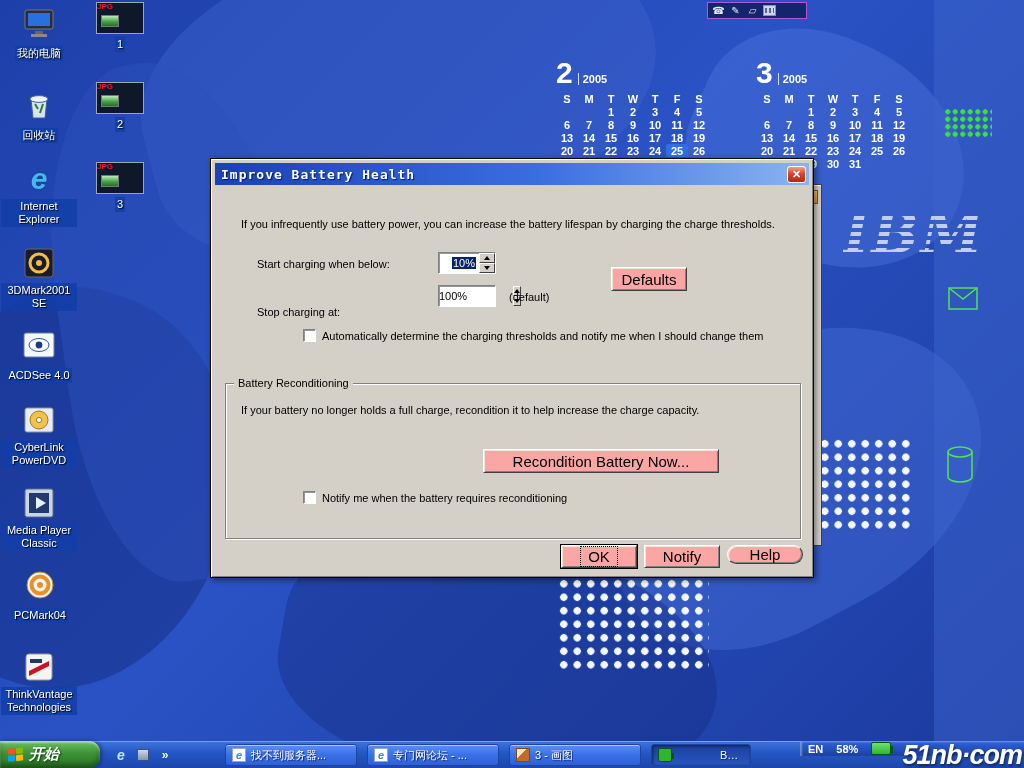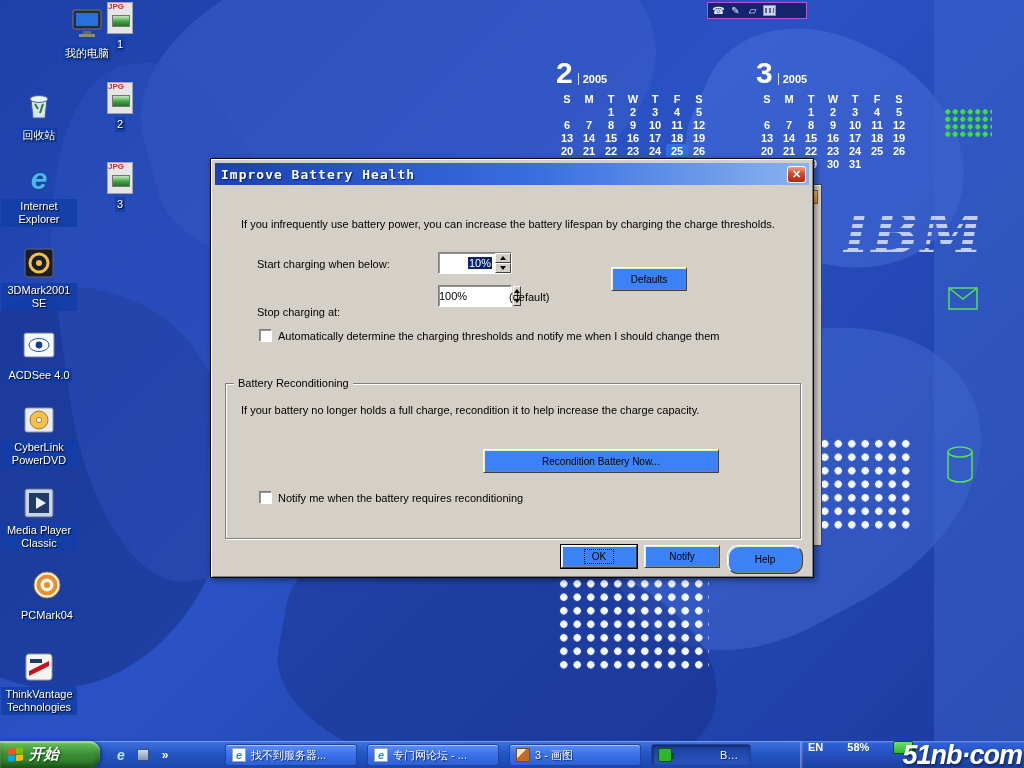--- a/index.html
+++ b/index.html
@@ -35,21 +35,21 @@
   .cal-hd { height:32px; display:flex; align-items:flex-end; }
   .cal-num { font-size:30px; font-weight:bold; line-height:30px; }
   .cal-yr { font-size:11px; font-weight:bold; border-left:1px solid #cfe0ff; margin-left:5px; padding-left:4px; line-height:12px; margin-bottom:3px; }
   .cal-tb { border-collapse:collapse; margin-top:4px; }
   .cal-tb th, .cal-tb td { width:22px; height:13px; text-align:center; font-size:11px; font-weight:bold; color:#fff; padding:0; }
   .cal-tb td.hl { background:var(--selection-bright,#2f6fe4); border-radius:2px; }
   
   .desk-icon { position:absolute; width:76px; text-align:center; z-index:2; cursor:default; }
   .desk-icon .art { width:34px; height:34px; margin:0 auto 3px auto; display:flex; align-items:center; justify-content:center; }
   .desk-icon .lbl { display:inline-block; background:rgba(18,62,168,.85); color:#fff; font-size:11px; line-height:13px; padding:1px 2px; text-shadow:1px 1px 1px #000; }
-  .jpg-page { width:26px; height:32px; background:#e5e5e5; border:1px solid #9aa6b8; position:relative; margin:0 auto; }
+  .jpg-page { width:48px; height:32px; background:#0f172a; border:1px solid #9aa6b8; position:relative; margin:0 auto; }
   .jpg-page .tag { position:absolute; top:-1px; left:0; font-size:8px; font-weight:bold; color:#d22; line-height:9px; }
   .jpg-page .pic { position:absolute; left:4px; top:12px; width:18px; height:12px; background:linear-gradient(#bfe8bf,#3e9e3e 60%,#2c6e2c); border:1px solid #777; }
   .ie-e { font-size:30px; font-weight:bold; font-style:italic; color:#49b6ec; text-shadow:0 0 2px #0b3f74; line-height:30px; }
   
   .bg-window { position:absolute; left:230px; top:184px; width:592px; height:362px; background:#d4d0c8;
     border:1px solid #404040; box-shadow:inset 1px 1px 0 #fff; z-index:3; }
   .bg-window .orange-btn { position:absolute; right:3px; top:5px; width:14px; height:14px; background:linear-gradient(#f6c26a,#dd8f2a); border:1px solid #8a5a10; }
   
   .dialog { position:absolute; left:210px; top:158px; width:604px; height:420px; background:#d4d0c8;
     border:1px solid #08080a; box-shadow:inset 1px 1px 0 #fff, inset -1px -1px 0 #808080, 2px 2px 6px rgba(0,0,0,.45);
@@ -58,37 +58,37 @@
     background:linear-gradient(90deg,#1b41b4 0%,#3a6fe0 55%,#8ab4f0 100%);
     display:flex; align-items:center; padding:0 3px 0 6px; }
   .title-text { color:#fff; font-family:"DejaVu Sans Mono", monospace; font-weight:bold; font-size:13px; letter-spacing:1px; flex:1;
     text-shadow:1px 1px 1px #001a66; white-space:nowrap; overflow:hidden; }
   .close-btn { width:19px; height:17px; border-radius:3px; background:linear-gradient(#f3a08a,#d8462b 45%,#b02a12);
     border:1px solid #fff; color:#fff; font-size:11px; font-weight:bold; line-height:15px; text-align:center; cursor:pointer; }
   .groupbox { position:absolute; border:1px solid #808080; box-shadow:inset 1px 1px 0 #fff, 1px 1px 0 #fff; }
   .groupbox .legend { position:absolute; top:-7px; left:8px; background:#d4d0c8; padding:0 4px; font-size:11px; }
   .dlg-desc { position:absolute; left:16px; white-space:nowrap; }
   .fld-label { position:absolute; line-height:22px; }
-  .spin { position:absolute; width:74px; height:22px; background:#fff;
+  .spin { position:absolute; width:58px; height:22px; background:#fff;
     border:1px solid; border-color:#808080 #fff #fff #808080; box-shadow:inset 1px 1px 0 rgba(64,64,64,.55);
     display:flex; align-items:stretch; }
   .spin .val { flex:1; display:flex; align-items:center; justify-content:flex-end; padding-right:3px; font-size:11px; }
   .spin .val .sel { background:var(--selection-blue,#0a246a); color:#fff; padding:0 1px; }
   .spin .arrows { width:16px; display:flex; flex-direction:column; }
   .spin .arrows .sb { flex:1; background:#d4d0c8; border:1px solid; border-color:#fff #404040 #404040 #fff;
     display:flex; align-items:center; justify-content:center; cursor:pointer; }
   .tri-up { width:0; height:0; border-left:3px solid transparent; border-right:3px solid transparent; border-bottom:4px solid #000; }
   .tri-dn { width:0; height:0; border-left:3px solid transparent; border-right:3px solid transparent; border-top:4px solid #000; }
-  .btn { position:absolute; background:#3b82f6; border:1px solid; border-color:#fff #404040 #404040 #fff;
+  .btn { position:absolute; background:#fca5a5; border:1px solid; border-color:#fff #404040 #404040 #fff;
     box-shadow:inset 1px 1px 0 #ece9d8, inset -1px -1px 0 #808080;
-    font-size:10px; text-align:center; cursor:pointer; font-family:"Liberation Sans", sans-serif;
+    font-size:15px; text-align:center; cursor:pointer; font-family:"Liberation Sans", sans-serif;
     display:flex; align-items:center; justify-content:center; color:#000; }
   .btn.default { box-shadow:0 0 0 1px #000, inset 1px 1px 0 #ece9d8, inset -1px -1px 0 #808080; }
   .btn.default .cap { outline:1px dotted #000; outline-offset:1px; padding:0 6px; }
-  .checkline { position:absolute; display:flex; align-items:center; gap:6px; }
+  .checkline { position:absolute; display:flex; align-items:center; gap:6px;margin-left:44px; }
   .cb { width:13px; height:13px; background:#fff; border:1px solid; border-color:#808080 #fff #fff #808080;
     box-shadow:inset 1px 1px 0 rgba(64,64,64,.55); cursor:pointer; flex:none; }
   
   .ime-bar { position:absolute; left:707px; top:2px; width:100px; height:17px; z-index:2;
     background:#15246e; border:1px solid #b05ad0; display:flex; align-items:center; gap:4px; padding:0 4px; }
   .ime-ic { width:13px; height:11px; font-size:10px; line-height:11px; color:#e8ecff; text-align:center; cursor:pointer; }
   .ime-ic.kbd { background:#cdd6ee; border:1px solid #8892b8; }
   .ime-ic.kbd i { display:block; margin:2px 1px; height:5px; background:repeating-linear-gradient(90deg,#5a6690 0 2px,#cdd6ee 2px 4px); }
   
   .taskbar { position:absolute; left:0; top:741px; width:1024px; height:27px; z-index:10;
@@ -111,23 +111,23 @@
     background:linear-gradient(#5a8ef5,#3a70e8 50%,#2f61d5); box-shadow:inset 0 1px 0 rgba(255,255,255,.5);
     display:flex; align-items:center; gap:5px; padding:0 6px; color:#fff; font-size:11px; cursor:pointer;
     white-space:nowrap; overflow:hidden; }
   .task-btn.active { background:linear-gradient(#1b3f9e,#2a55c0); box-shadow:inset 1px 1px 3px rgba(0,0,0,.5); }
   .task-btn .lbl { overflow:hidden; text-overflow:ellipsis; text-shadow:1px 1px 1px #0a2060; }
   .tb-ic { width:14px; height:14px; flex:none; }
   .tb-ie { background:#fff; border:1px solid #9aa6b8; color:#2a8fd0; font-weight:bold; font-style:italic; font-size:11px; line-height:12px; text-align:center; }
   .tb-paint { background:linear-gradient(135deg,#f4e6c0 40%,#c46a2a 40%); border:1px solid #7c4a12; }
   .tb-batt { background:var(--battery-green,#2fb52f); border:1px solid #0c570c; border-radius:2px; position:relative; }
   .tb-batt:after { content:""; position:absolute; right:-3px; top:4px; width:2px; height:6px; background:#0c570c; }
-  .tray { position:absolute; left:800px; top:0; width:224px; height:27px;
+  .tray { position:absolute; left:800px; top:0; width:224px; height:15px;
     background:linear-gradient(#2e63e0,#1c3f9e); box-shadow:inset 2px 1px 2px rgba(255,255,255,.35);
-    display:flex; gap:24px; padding-left:8px; }
+    display:flex; align-items:center; gap:13px; padding-left:8px; }
   .tray .lang { color:#fff; font-size:11px; font-weight:bold; cursor:pointer; }
   .tray .batt-pct { color:#fff; font-size:11px; font-weight:bold; }
   .tray-batt { width:20px; height:13px; background:linear-gradient(#6fe06f,var(--battery-green,#2fb52f)); border:1px solid #0c570c; border-radius:2px; position:relative; cursor:pointer; }
   .tray-batt:after { content:""; position:absolute; right:-3px; top:3px; width:2px; height:7px; background:#0c570c; }
   .watermark { position:absolute; right:2px; top:740px; z-index:11; color:#fff; font-size:27px; font-weight:bold; font-style:italic;
     letter-spacing:-1px; text-shadow:1px 2px 3px rgba(0,0,0,.5); pointer-events:none; }
 </style>
 </head>
 <body>
 
@@ -282,21 +282,21 @@
 
 <div class="ime-bar">
   <div class="ime-ic">☎</div>
   <div class="ime-ic">✎</div>
   <div class="ime-ic">▱</div>
   <div class="ime-ic kbd">
       <i></i>
     </div>
 </div>
 
-<div class="desk-icon" style="left:1px;top:6px;margin-left:48px;">
+<div class="desk-icon" style="left:1px;top:6px;">
   <div class="art">
     <svg width="34" height="34" viewBox="0 0 34 34">
         <rect x="3" y="4" width="28" height="19" rx="2" fill="#2b2b3c" stroke="#777"></rect>
         <rect x="6" y="7" width="22" height="13" fill="#2a6fe0"></rect>
         <rect x="13" y="25" width="8" height="3" fill="#666"></rect>
         <rect x="9" y="28" width="16" height="3" fill="#8a8a8a"></rect>
       </svg>
   </div>
   <span class="lbl">我的电脑</span>
 </div>
@@ -349,21 +349,21 @@
 <div class="desk-icon" style="left:1px;top:486px;">
   <div class="art">
     <svg width="30" height="30" viewBox="0 0 30 30">
         <rect x="1" y="1" width="28" height="28" rx="2" fill="#c8d4e8" stroke="#5a6a8a"></rect>
         <rect x="5" y="5" width="20" height="20" fill="#223a6a"></rect>
         <path d="M12 9 L22 15 L12 21 Z" fill="#e8f0ff"></path>
       </svg>
   </div>
   <span class="lbl">Media Player Classic</span>
 </div>
-<div class="desk-icon" style="left:9px;top:568px;">
+<div class="desk-icon" style="left:2px;top:568px;">
   <div class="art">
     <svg width="32" height="32" viewBox="0 0 32 32">
         <circle cx="16" cy="16" r="13" fill="#f5f5ef" stroke="#b88a2a"></circle>
         <circle cx="16" cy="16" r="8.5" fill="none" stroke="#e8902a" stroke-width="4"></circle>
         <circle cx="16" cy="16" r="3" fill="#e8902a"></circle>
       </svg>
   </div>
   <span class="lbl">PCMark04</span>
 </div>
 <div class="desk-icon" style="left:1px;top:650px;">
@@ -458,21 +458,21 @@
     <span class="cb"></span>
     <span>Notify me when the battery requires reconditioning</span>
   </div>
 
   <div class="btn default" style="left:350px;top:386px;width:76px;height:23px;">
     <span class="cap">OK</span>
   </div>
   <div class="btn" style="left:433px;top:386px;width:76px;height:23px;">
     <span class="cap">Notify</span>
   </div>
-  <div class="btn" style="left:516px;top:386px;width:76px;height:29px;border-radius:11px;">
+  <div class="btn" style="left:516px;top:386px;width:76px;height:19px;border-radius:11px;">
     <span class="cap">Help</span>
   </div>
 </div>
 
 <div class="taskbar">
   <div class="start-btn">
     <span class="flag">
         <i></i>
         <i></i>
         <i></i>

